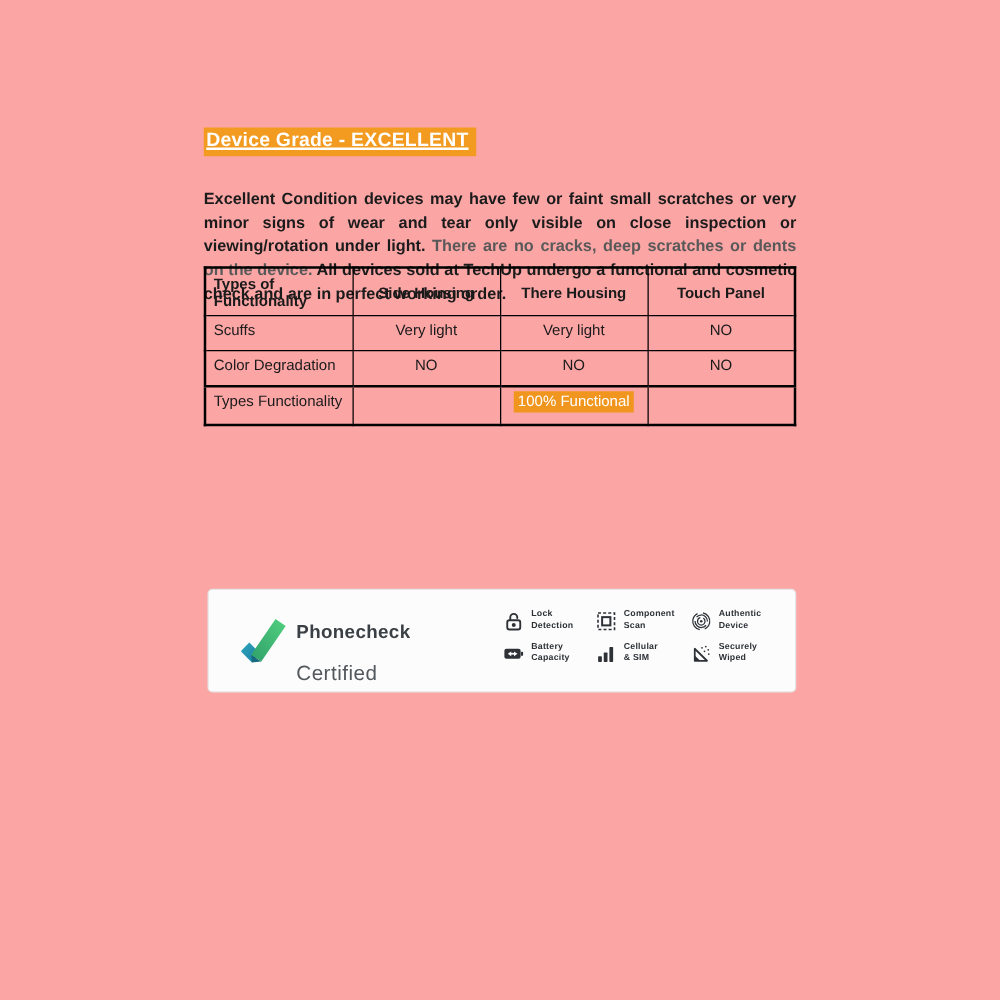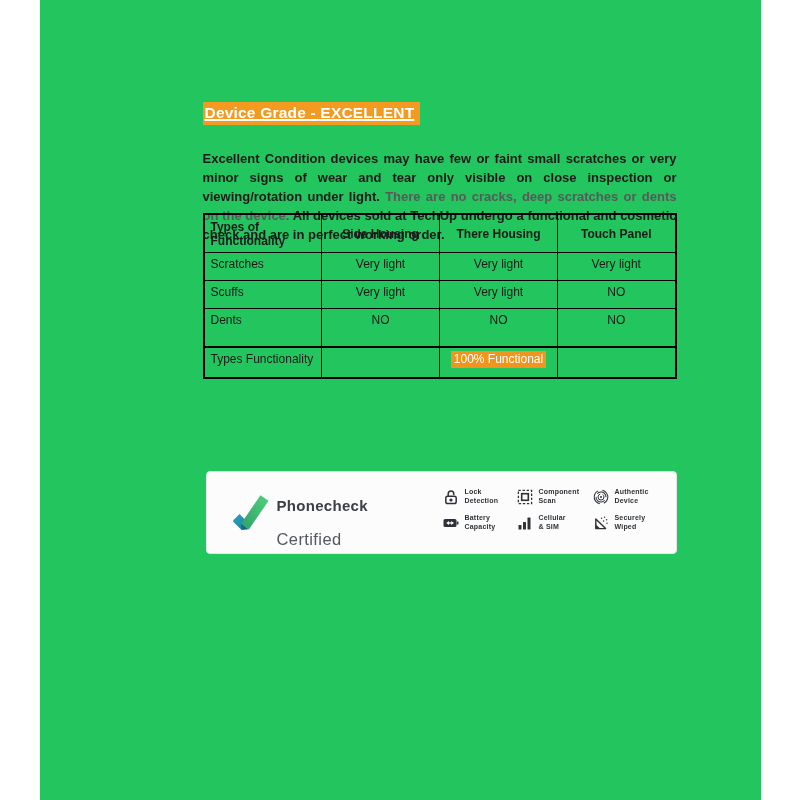--- a/index.html
+++ b/index.html
@@ -1,18 +1,18 @@
 <!DOCTYPE html>
 <html><head>
 <meta charset="utf-8">
 <style>
   html,body { margin:0; padding:0; }
   body { font-family: "Liberation Sans", sans-serif; background:#ffffff; }
   .page {
-    position:relative; width:721px; height:800px; background:#22c55e;
+    position:relative; width:800px; height:800px; background:#fca5a5;
     overflow:hidden; margin:0 auto;
   }
 
   
   .doc-title {
     position:absolute; left:163px; top:102px;
     display:inline-block;
     background:#F29B20; color:#ffffff;
     font-size:15.5px; font-weight:700;
     text-decoration:underline; text-decoration-thickness:1.5px;
@@ -91,33 +91,27 @@
     <thead>
       <tr>
         <th class="rowhead-col">Types of Functionality</th>
         <th>Side Housing</th>
         <th>There Housing</th>
         <th>Touch Panel</th>
       </tr>
     </thead>
     <tbody>
       <tr>
-        <td class="rowhead">Scratches</td>
-        <td>Very light</td>
-        <td>Very light</td>
-        <td>Very light</td>
-      </tr>
-      <tr>
         <td class="rowhead">Scuffs</td>
         <td>Very light</td>
         <td>Very light</td>
         <td>NO</td>
       </tr>
-      <tr class="row-dents">
-        <td class="rowhead">Dents</td>
+      <tr>
+        <td class="rowhead">Color Degradation</td>
         <td>NO</td>
         <td>NO</td>
         <td>NO</td>
       </tr>
       <tr class="row-func">
         <td class="rowhead">Types Functionality</td>
         <td></td>
         <td><span class="badge-functional">100% Functional</span></td>
         <td></td>
       </tr>

